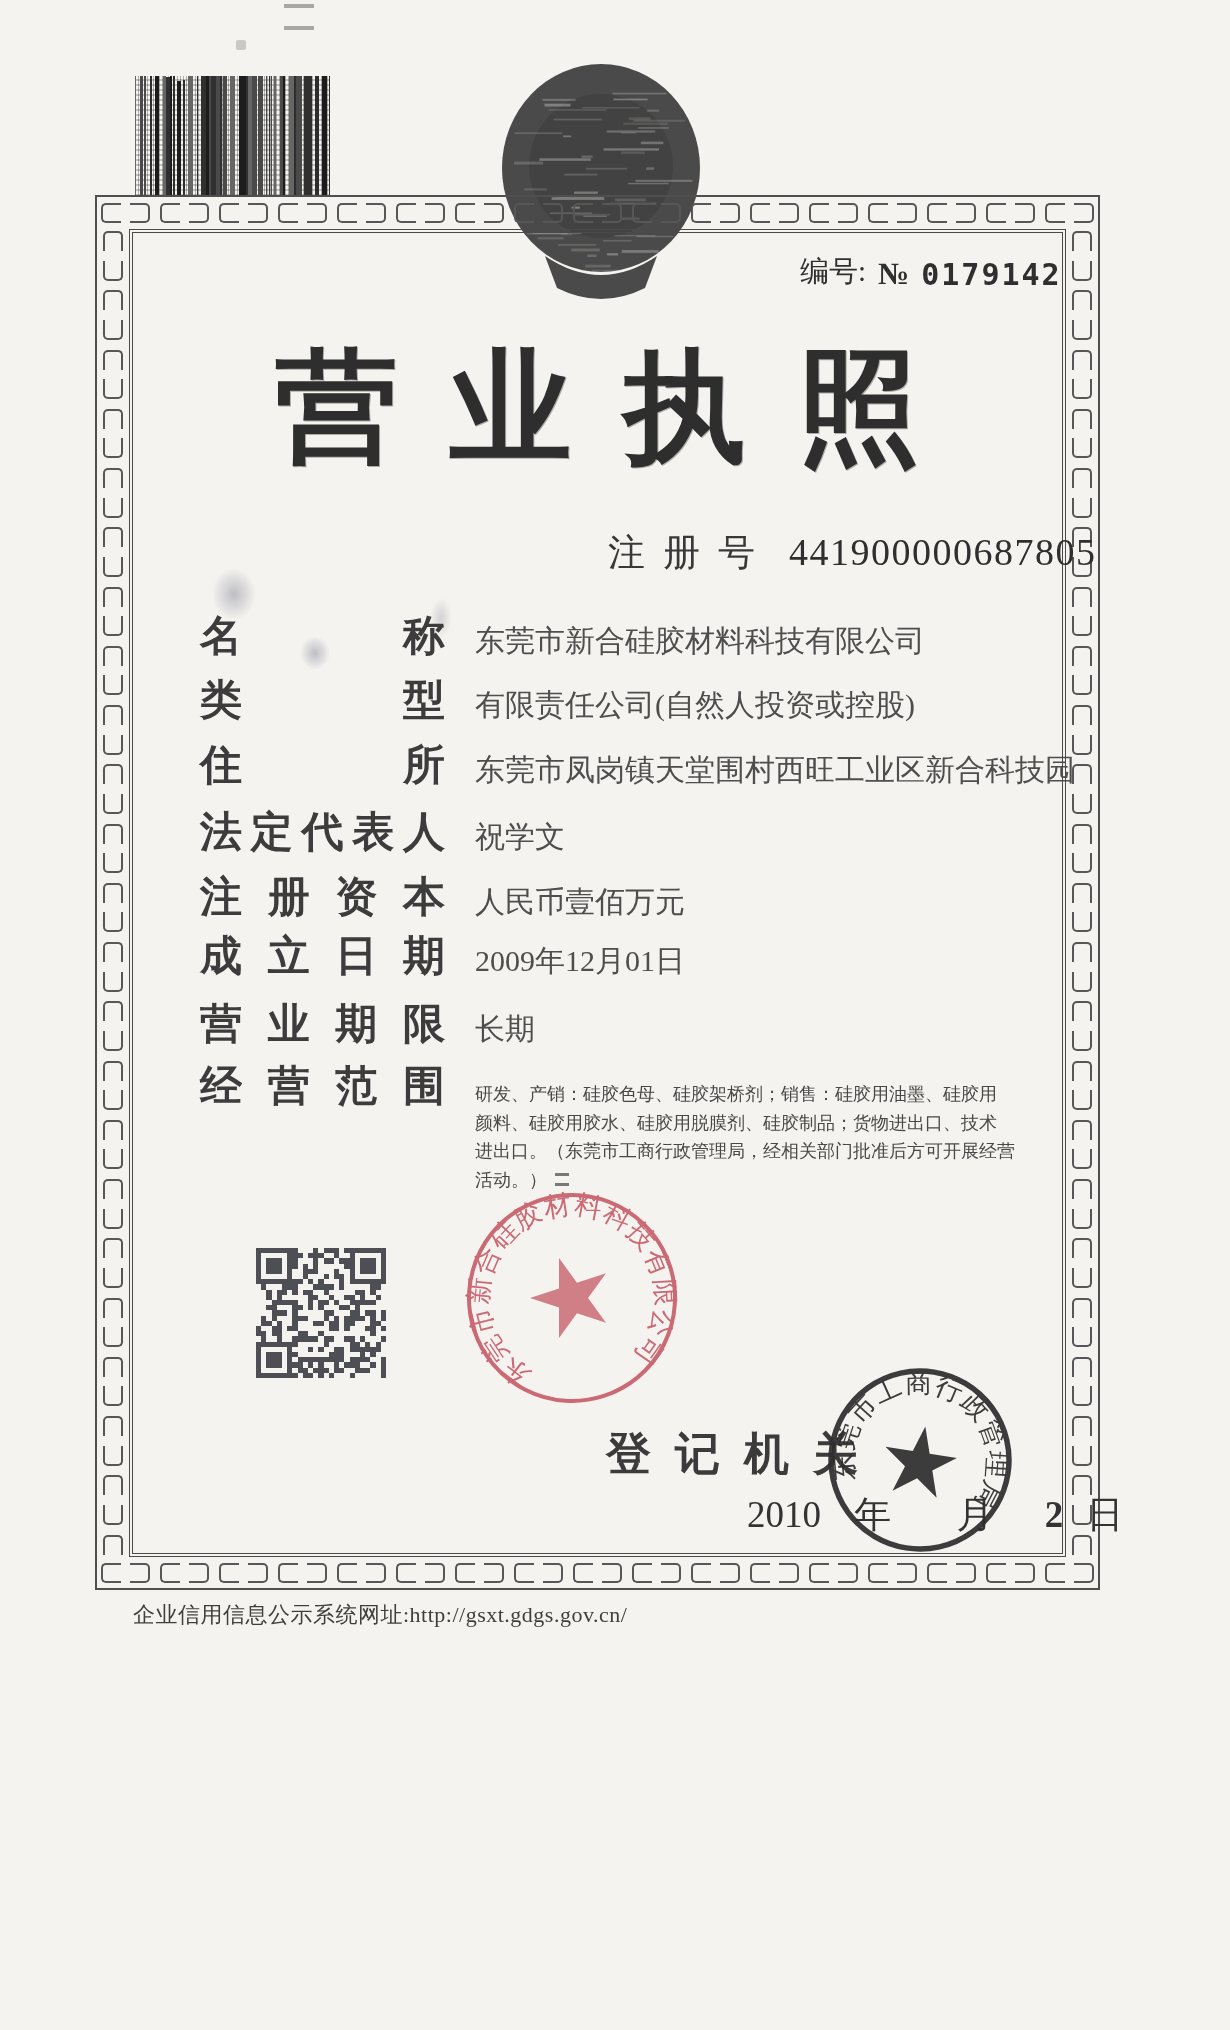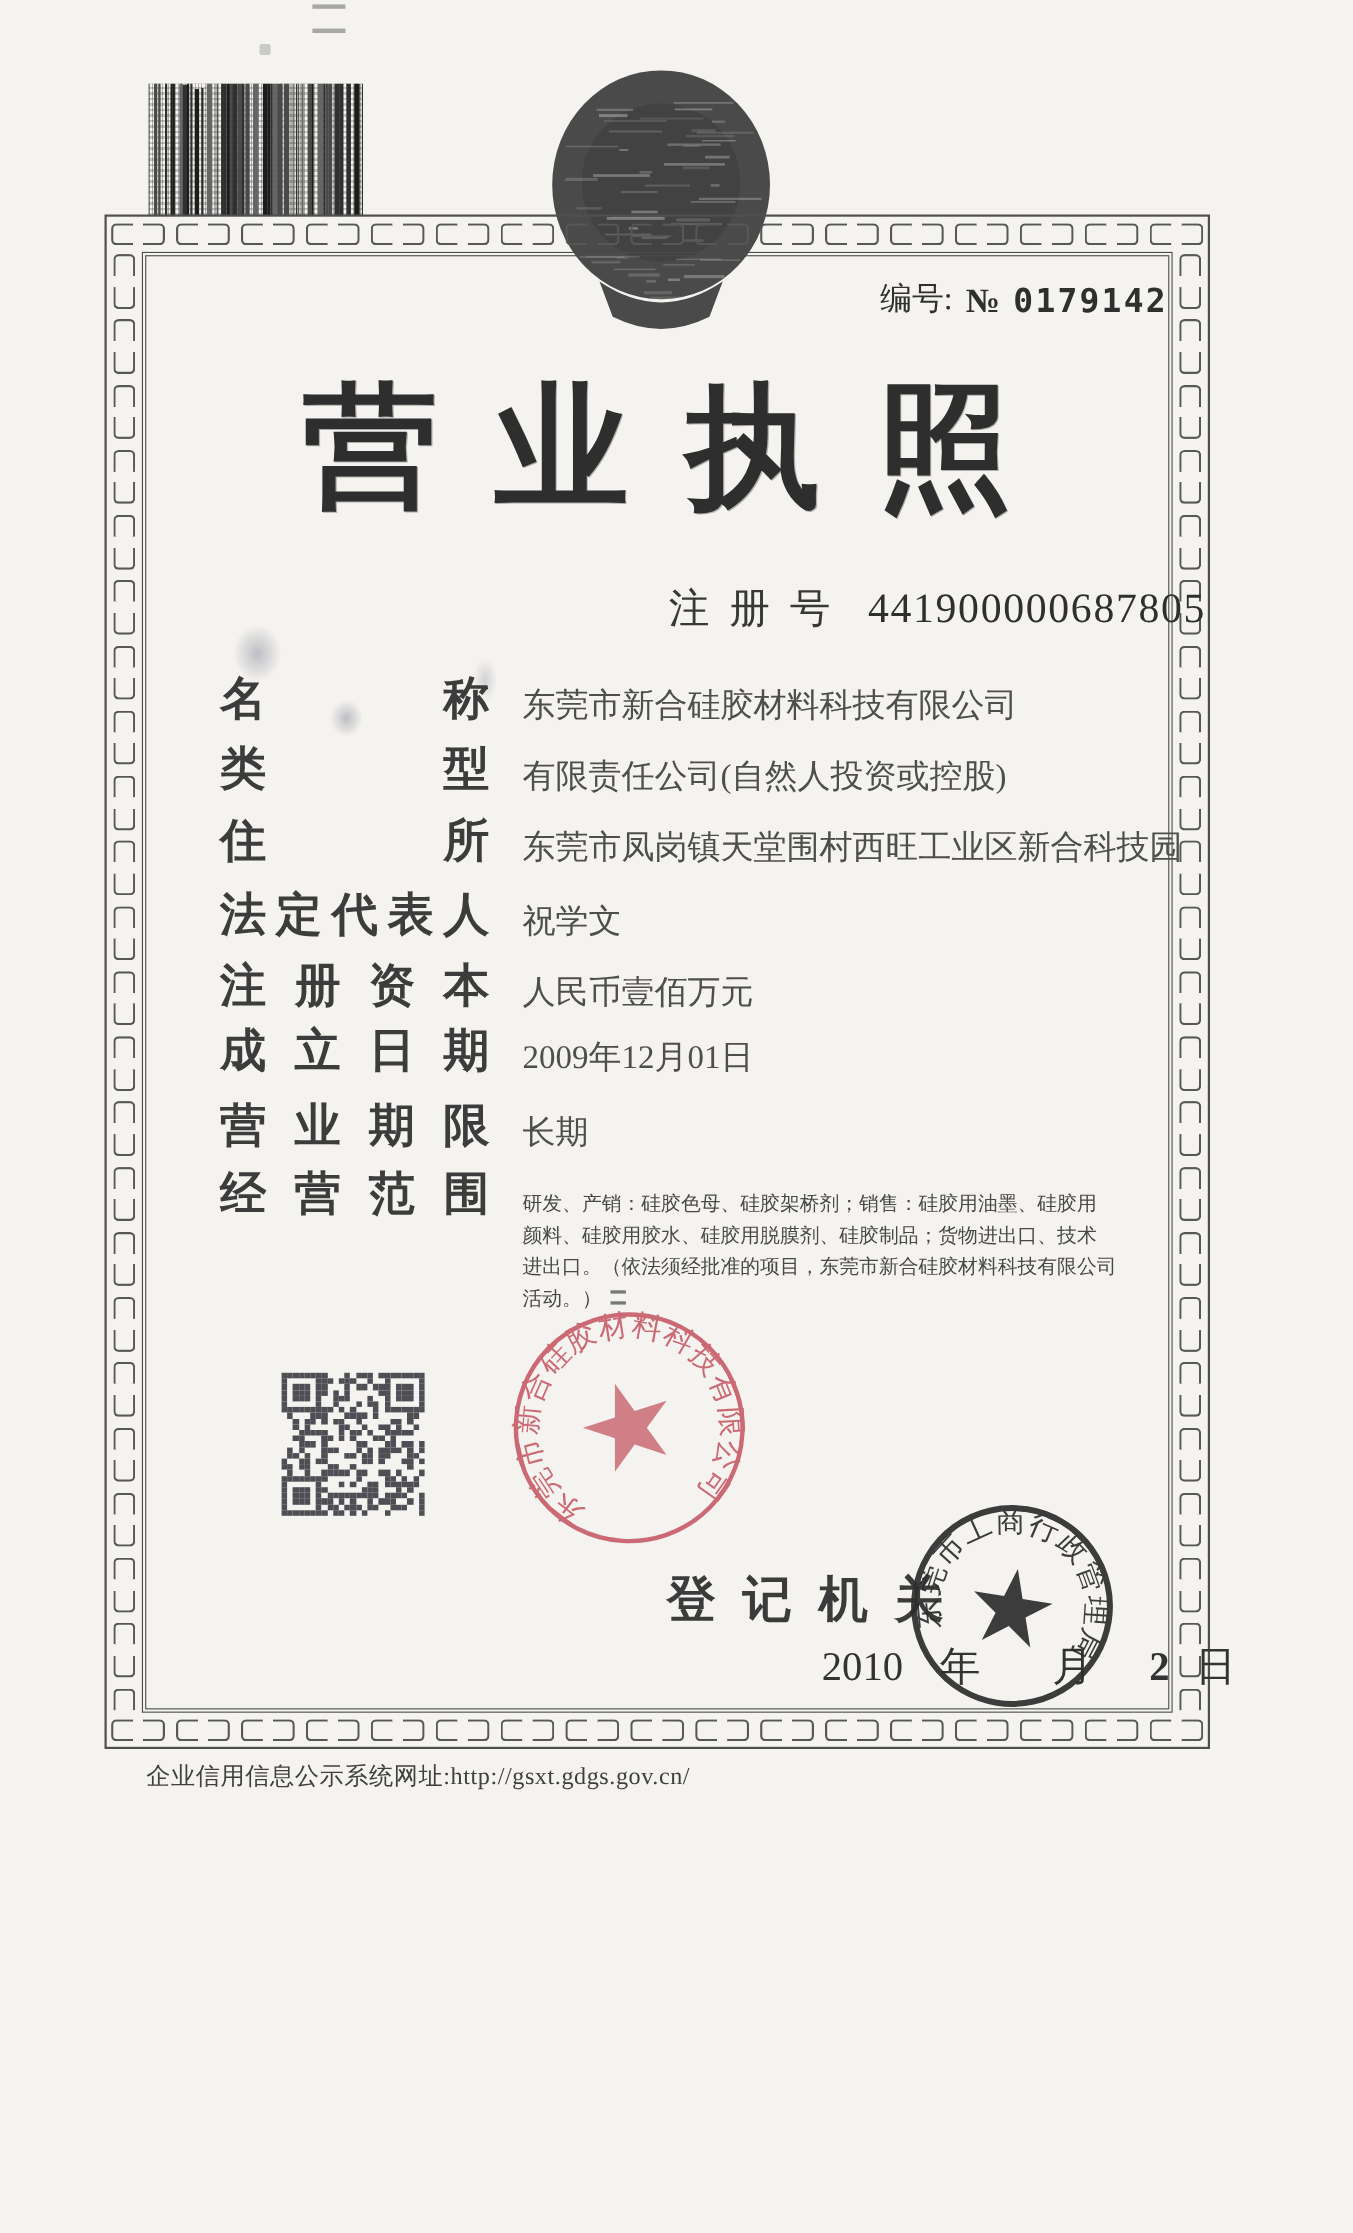--- a/index.html
+++ b/index.html
@@ -468,21 +468,21 @@
   <div class="row" style="top:1062px;height:140px">
     <div class="row-label">
         <span>经</span>
         <span>营</span>
         <span>范</span>
         <span>围</span>
       </div>
     <div class="scope">
       <div>研发、产销：硅胶色母、硅胶架桥剂；销售：硅胶用油墨、硅胶用</div>
       <div>颜料、硅胶用胶水、硅胶用脱膜剂、硅胶制品；货物进出口、技术</div>
-      <div>进出口。（依法须经批准的项目，东莞市新合硅胶材料科技有限公司</div>
+      <div>进出口。（东莞市工商行政管理局，经相关部门批准后方可开展经营</div>
       <div><span>活动。）</span><span class="end-mark"></span></div>
     </div>
   </div>
 
   <div id="qr">
       <div class="q on"></div>
       <div class="q on"></div>
       <div class="q on"></div>
       <div class="q on"></div>
       <div class="q on"></div>

